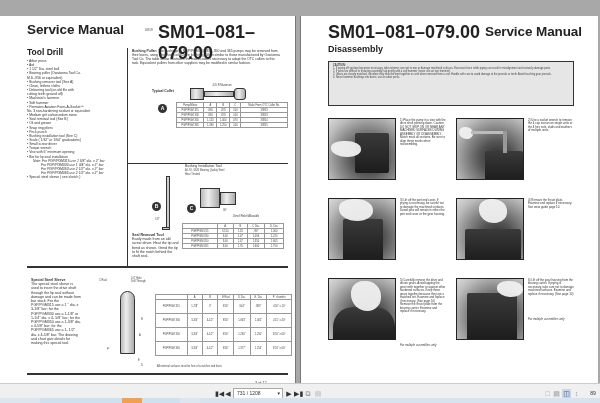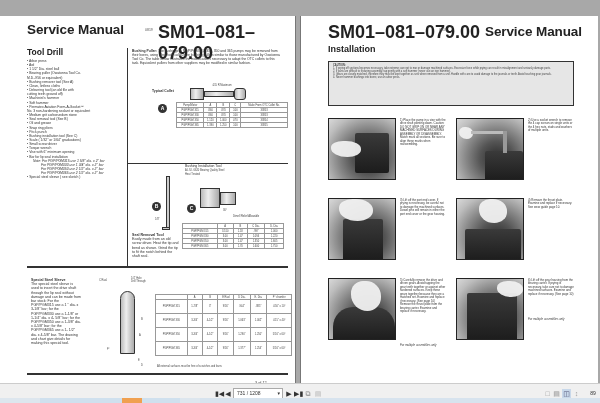--- a/index.html
+++ b/index.html
@@ -259,21 +259,21 @@
       </table>
     <div class="micro" style="position:absolute;left:157px;top:349px;">All external surfaces must be free of scratches and burrs</div>
     <div class="hline" style="left:27px;top:357px;width:261px;height:1.5px;"></div>
     <div class="page-num" style="left:255px;top:365px;">3 of 12</div>
   </div>
 
   <div class="page page-right">
     <div class="p-header-code" style="left:27px;top:6px;">SM01–081–079.00</div>
     <div class="p-header-small" style="left:138px;top:12px;">0819</div>
     <div class="p-header-title" style="left:184px;top:8px;">Service Manual</div>
-    <div class="sect-title" style="left:27px;top:28px;font-size:9px;">Installation</div>
+    <div class="sect-title" style="left:27px;top:28px;font-size:9px;">Disassembly</div>
 
     <div class="caution">
       <div class="micro" style="font-weight:bold;">CAUTION:</div>
       <div class="micro">1. If prying off sections becomes necessary, take extreme care not to mar or damage machined surfaces. Excessive force while prying can result in misalignment and seriously damage parts.</div>
       <div class="micro">2. If parts are difficult to fit during assembly, tap gently with a soft hammer (never use an iron hammer).</div>
       <div class="micro">3. Gears are closely matched, therefore they must be kept together as sets when removed from a unit. Handle with care to avoid damage to the journals or teeth. Avoid touching gear journals.</div>
       <div class="micro">4. Never hammer bushings into bores; use an arbor press.</div>
     </div>
 
     <div class="photo" style="left:27px;top:102px;">

